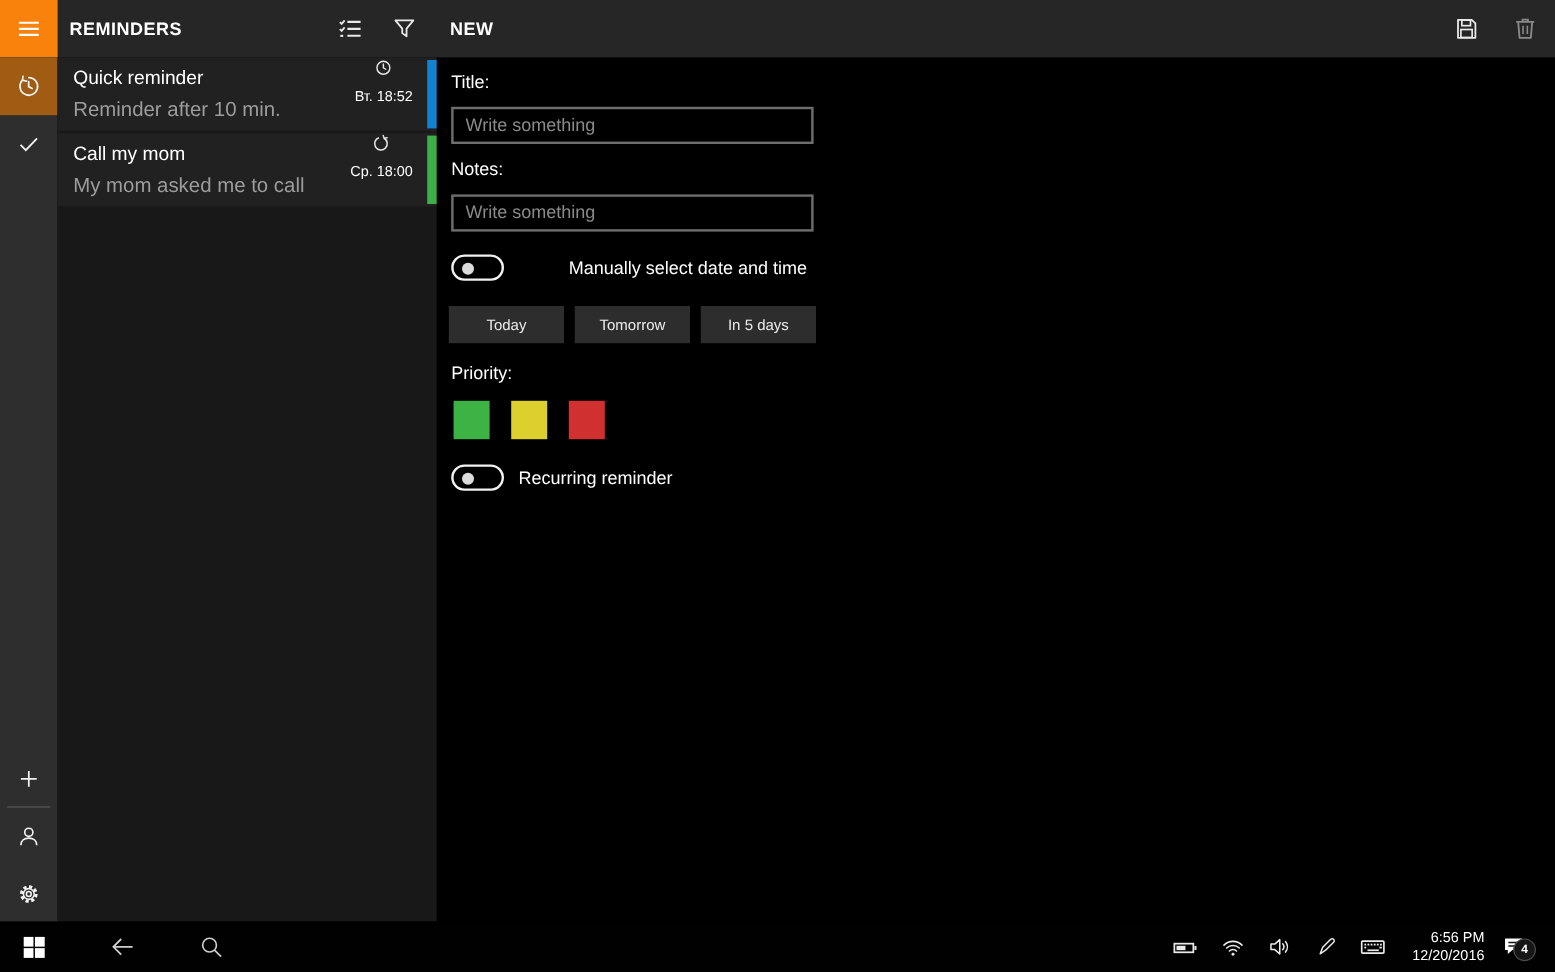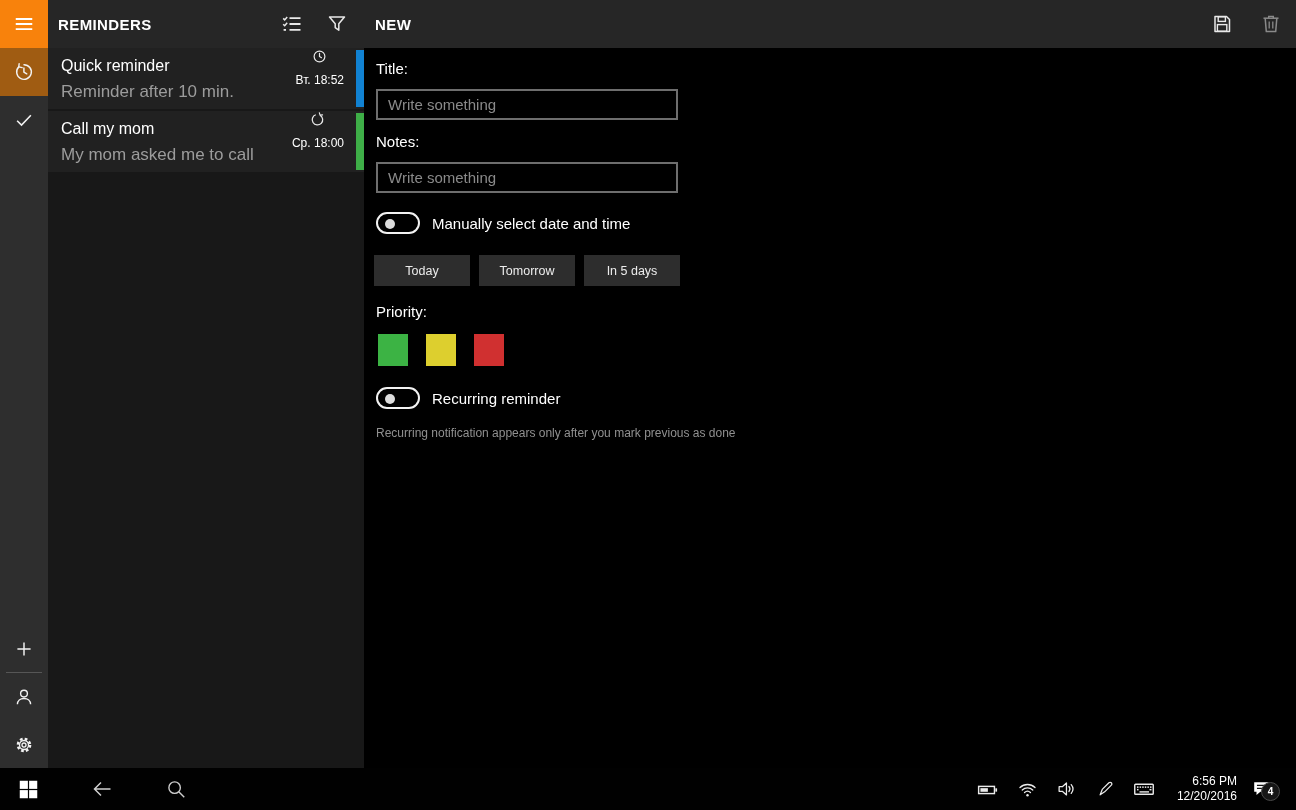--- a/index.html
+++ b/index.html
@@ -44,21 +44,21 @@
   .form-label { position:absolute; left:12px; font-size:15px; color:#fff; }
   .lbl-title { top:12px; }
   .lbl-notes { top:85px; }
   .lbl-priority { top:255px; }
   .text-input { position:absolute; left:12px; width:302px; height:31px; background:#000;
     border:2px solid #6e6e6e; color:#fff; font-size:15px; padding:0 10px; font-family:"Liberation Sans", sans-serif; }
   .text-input::placeholder { color:#8a8a8a; opacity:1; }
   .input-title { top:41px; }
   .input-notes { top:114px; }
   .toggle-row { position:absolute; left:12px; display:flex; align-items:center; }
-  .toggle-row-manual { top:164px; }
+  .toggle-row-manual { top:164px;gap:42px; }
   .toggle-row-recurring { top:339px; }
   .toggle { position:relative; width:44px; height:22px; border:2px solid #f2f2f2; border-radius:12px;
     background:transparent; cursor:pointer; flex:0 0 auto; }
   .toggle .knob { position:absolute; left:7px; top:5px; width:10px; height:10px; border-radius:50%; background:#dcdcdc; }
   .toggle-label { margin-left:12px; font-size:15px; color:#fff; }
   .quick-btn-row { position:absolute; left:10px; top:207px; display:flex; gap:9px; }
   .quick-btn { width:96px; height:31px; background:#2d2d2d; border:none; color:#ececec; font-size:12.5px;
     font-family:"Liberation Sans", sans-serif; cursor:pointer; }
   .swatch-row { position:absolute; left:14px; top:286px; display:flex; gap:18px; }
   .swatch { width:30px; height:32px; cursor:pointer; }
@@ -245,21 +245,20 @@
       <div class="swatch" style="background-color: rgb(208, 48, 48);"></div>
     </div>
 
     <div class="toggle-row toggle-row-recurring">
       <div class="toggle">
         <div class="knob"></div>
       </div>
       <div class="toggle-label">Recurring reminder</div>
     </div>
 
-    <div class="recurring-note">Recurring notification appears only after you mark previous as done</div>
   </div>
 
   <div class="taskbar">
     <div class="tb-btn tb-start">
       <span>
         <svg width="21" height="21" viewBox="0 0 24 24" fill="#fff">
           <rect x="2" y="2" width="9.3" height="9.3"></rect>
             <rect x="12.7" y="2" width="9.3" height="9.3"></rect>
           <rect x="2" y="12.7" width="9.3" height="9.3"></rect>
             <rect x="12.7" y="12.7" width="9.3" height="9.3"></rect>

